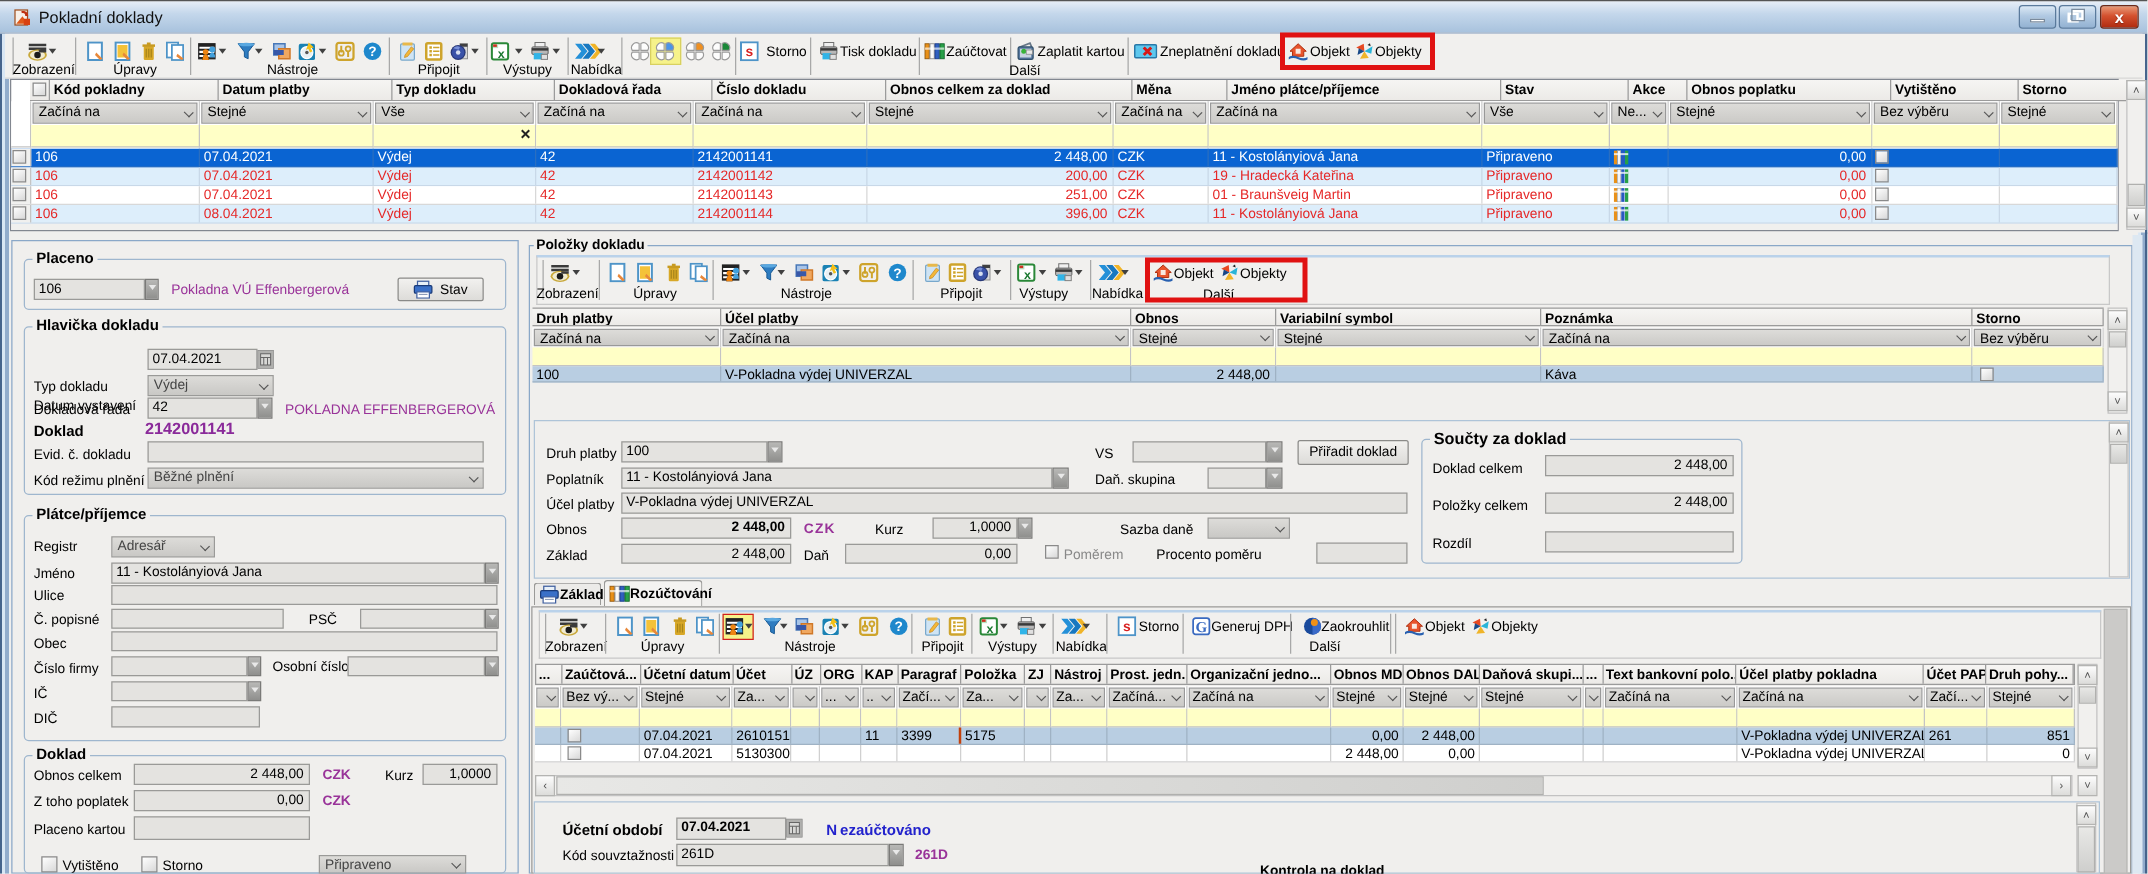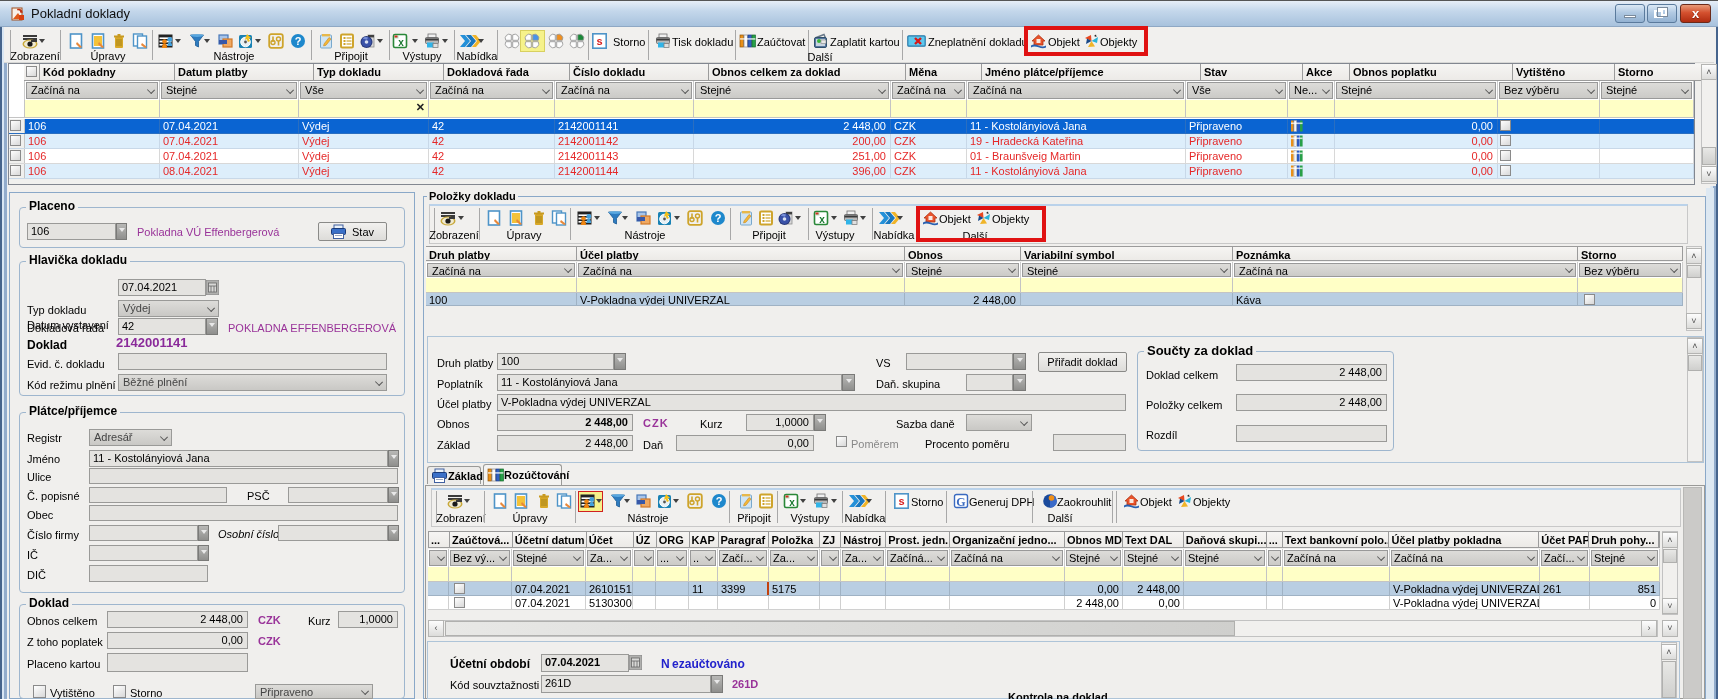--- a/index.html
+++ b/index.html
@@ -501,21 +501,21 @@
 <div class="spin" style="left:388px;top:487px;width:11px;height:16px">
     <span></span>
   </div>
 <div class="tx " style="left:27px;top:509px;">Obec</div>
 <div class="fld" style="left:89px;top:505px;width:309px;height:16px;padding-left:3px;"></div>
 <div class="tx " style="left:27px;top:529px;">Číslo firmy</div>
 <div class="fld" style="left:89px;top:525px;width:109px;height:16px;padding-left:3px;"></div>
 <div class="spin" style="left:198px;top:525px;width:11px;height:16px">
     <span></span>
   </div>
-<div class="tx " style="left:218px;top:528px;font-style:italic;">Osobní číslo</div>
+<div class="tx " style="left:218px;top:528px;">Osobní číslo</div>
 <div class="fld" style="left:278px;top:525px;width:110px;height:16px;padding-left:3px;"></div>
 <div class="spin" style="left:388px;top:525px;width:11px;height:16px">
     <span></span>
   </div>
 <div class="tx " style="left:27px;top:549px;">IČ</div>
 <div class="fld" style="left:89px;top:545px;width:109px;height:16px;padding-left:3px;"></div>
 <div class="spin" style="left:198px;top:545px;width:11px;height:16px">
     <span></span>
   </div>
 <div class="tx " style="left:27px;top:569px;">DIČ</div>
@@ -969,21 +969,21 @@
     <div class="hcell" style="width:23px;padding-left:2px">ÚZ</div>
     <div class="hcell" style="width:33px;padding-left:2px">ORG</div>
     <div class="hcell" style="width:29px;padding-left:2px">KAP</div>
     <div class="hcell" style="width:51px;padding-left:2px">Paragraf</div>
     <div class="hcell" style="width:51px;padding-left:2px">Položka</div>
     <div class="hcell" style="width:21px;padding-left:2px">ZJ</div>
     <div class="hcell" style="width:45px;padding-left:2px">Nástroj</div>
     <div class="hcell" style="width:64px;padding-left:2px">Prost. jedn.</div>
     <div class="hcell" style="width:115px;padding-left:2px">Organizační jedno...</div>
     <div class="hcell" style="width:58px;padding-left:2px">Obnos MD</div>
-    <div class="hcell" style="width:61px;padding-left:2px">Text DAL</div>
+    <div class="hcell" style="width:61px;padding-left:2px">Obnos DAL</div>
     <div class="hcell" style="width:83px;padding-left:2px">Daňová skupi...</div>
     <div class="hcell" style="width:16px;padding-left:2px">...</div>
     <div class="hcell" style="width:107px;padding-left:2px">Text bankovní polo...</div>
     <div class="hcell" style="width:150px;padding-left:2px">Účel platby pokladna</div>
     <div class="hcell" style="width:50px;padding-left:2px">Účet PAP</div>
     <div class="hcell" style="width:70px;padding-left:2px">Druh pohy...</div>
   </div>
 <div class="row" style="left:428px;top:549px;width:1232px;height:18px;background:#fff">
     <div class="fc" style="width:21px">
       <div class="fin" style="padding:0 1px">

